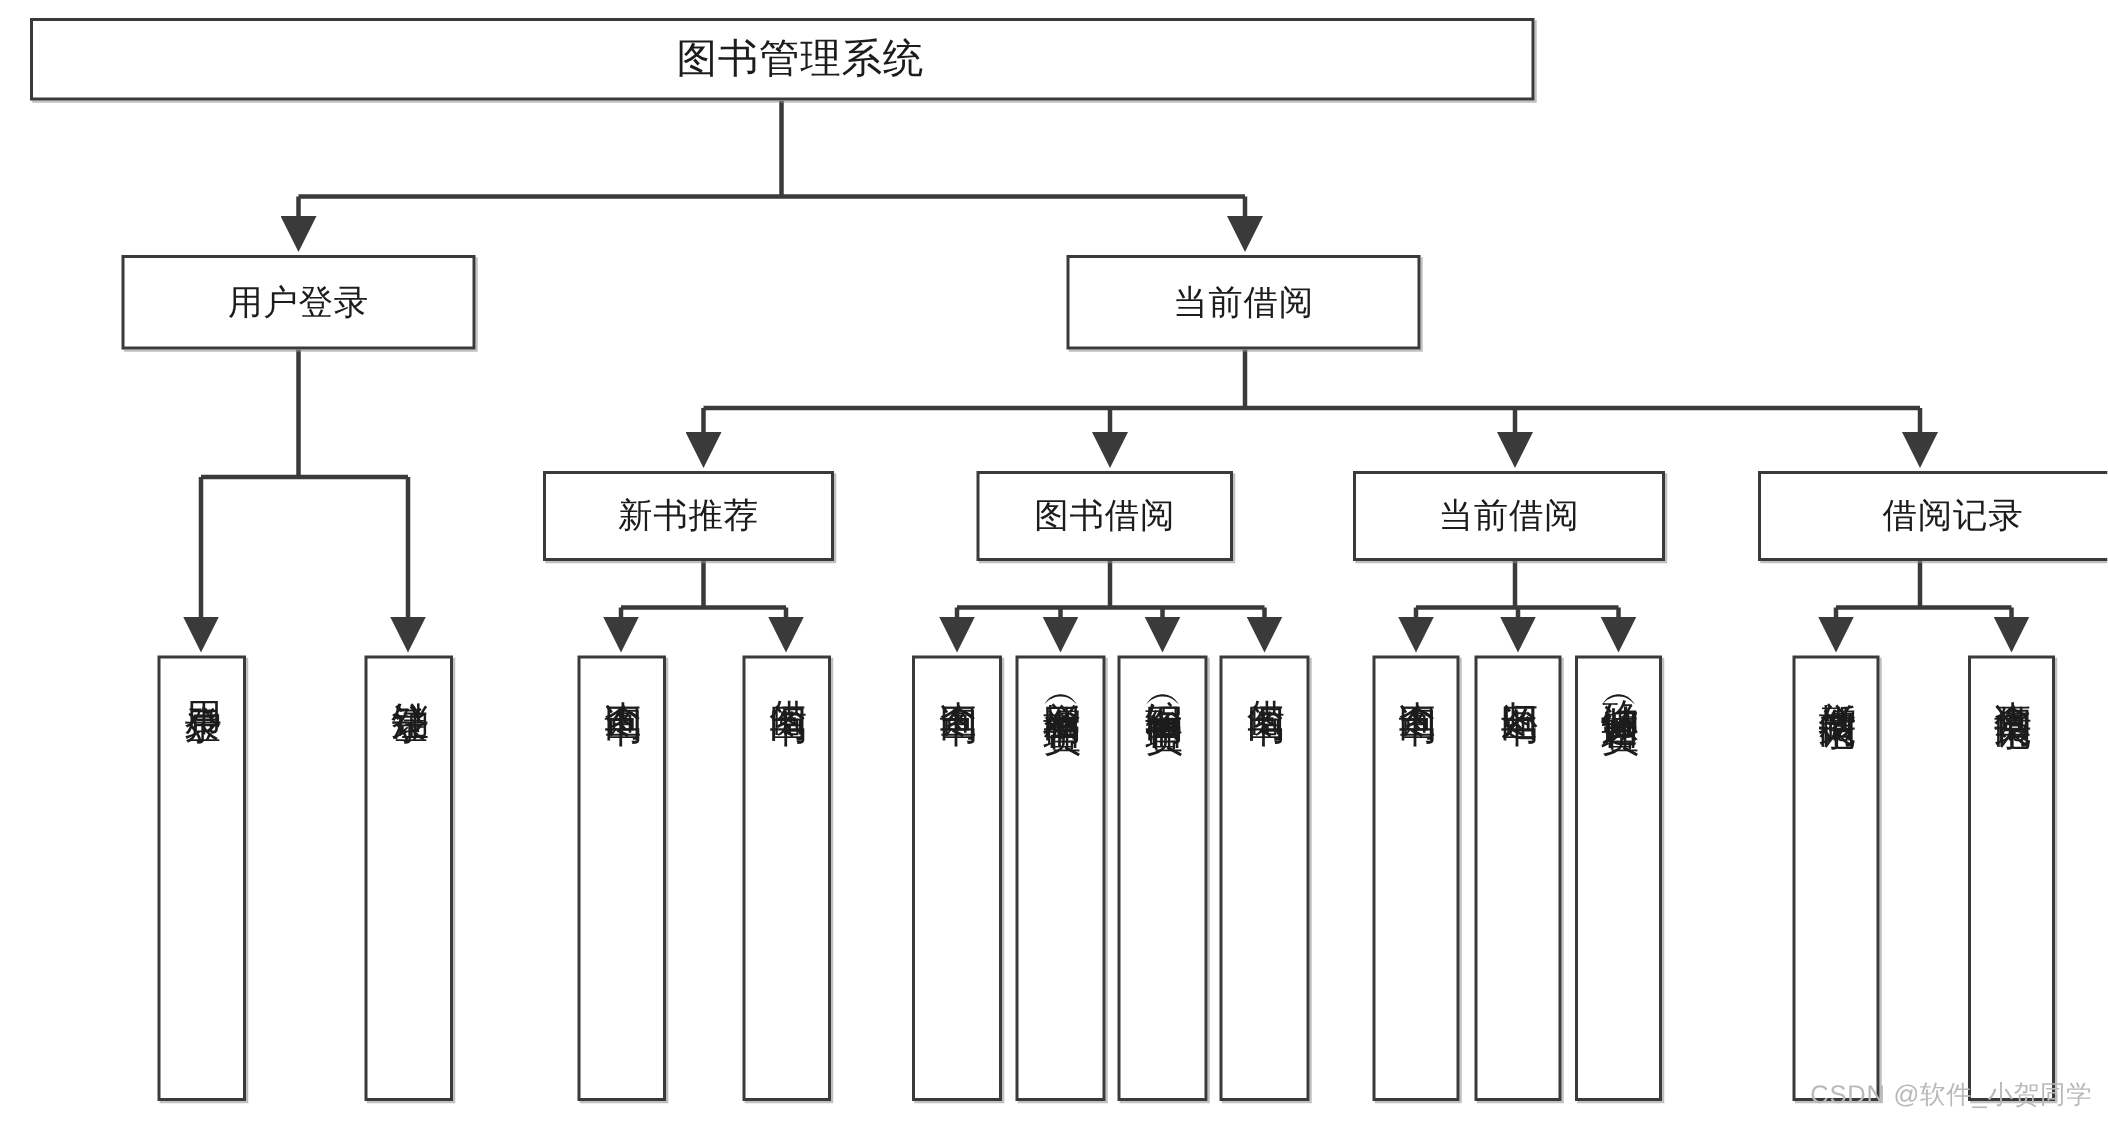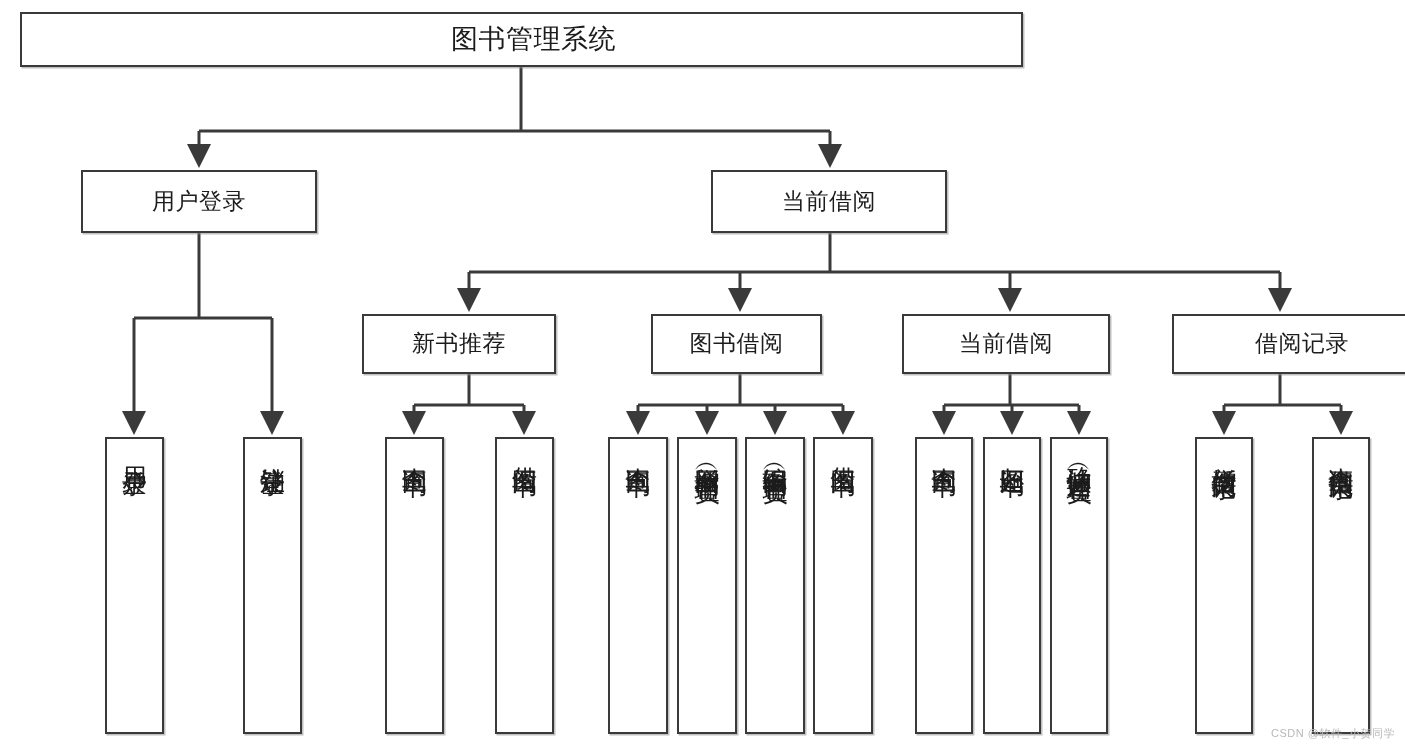--- a/index.html
+++ b/index.html
@@ -61,21 +61,21 @@
     text-orientation: upright;
     font-size: 25px;
     line-height: 1.0;
     letter-spacing: 2px;
     white-space: nowrap;
   }
   .watermark {
     position: absolute;
     right: 10px;
     bottom: 6px;
-    font-size: 11px;
+    font-size: 17px;
     color: #b9b9b9;
     letter-spacing: 0.5px;
     white-space: nowrap;
     user-select: none;
   }
 </style>
 </head>
 <body>
 
 <div id="canvas">

